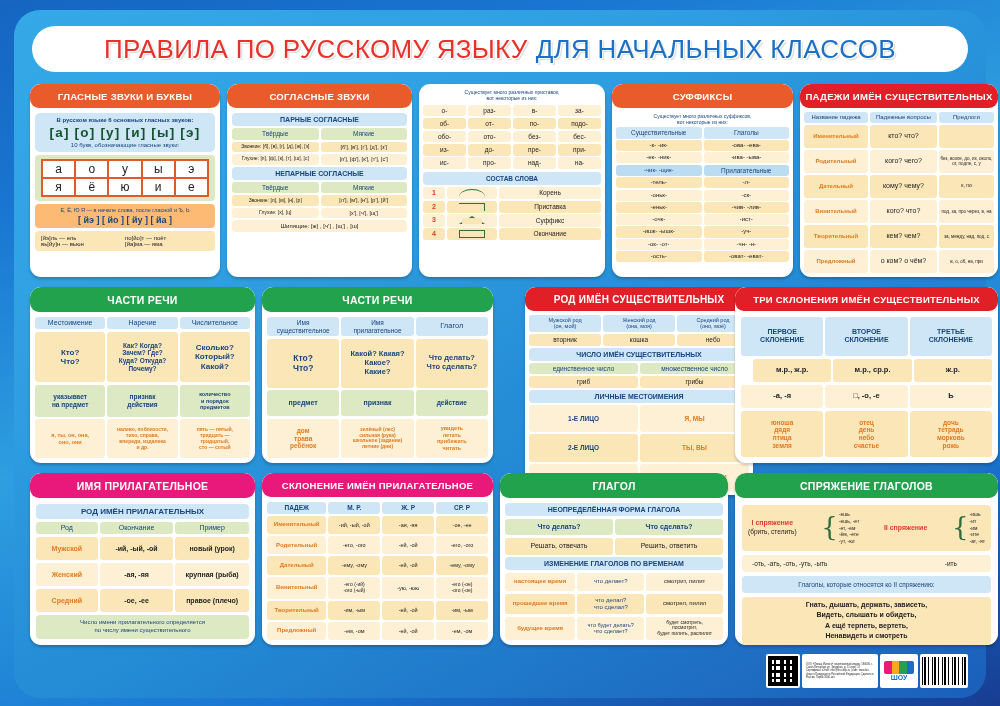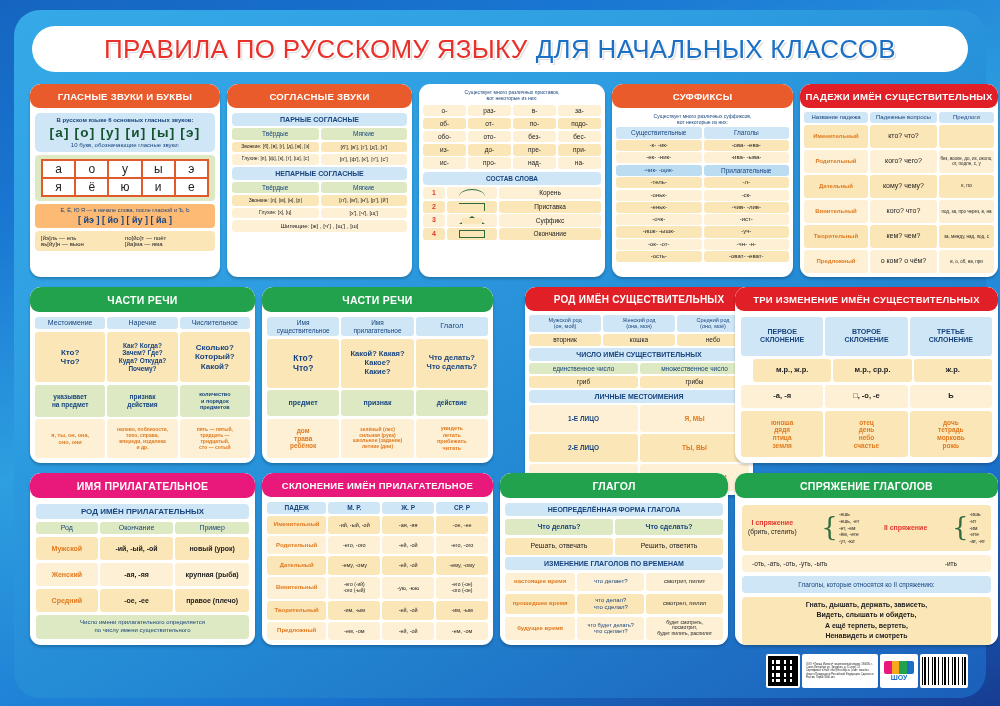--- a/index.html
+++ b/index.html
@@ -475,21 +475,21 @@
           <div class="cell ye f65 b ornj">ТЫ, ВЫ</div>
         </div>
         <div class="row" style="flex:1;">
           <div class="cell ye2 f65 b navy">3-Е ЛИЦО</div>
           <div class="cell ye2 f65 b ornj">ОН, ОНА, ОНО, ОНИ</div>
         </div>
       </div>
     </div>
 
     <div class="card" style="left:705px;top:203px;width:263px;height:176px;">
-      <div class="card-hd hd-red" style="font-size:9.5px;">ТРИ ИЗМЕНЕНИЕ ИМЁН СУЩЕСТВИТЕЛЬНЫХ</div>
+      <div class="card-hd hd-red" style="font-size:9.5px;">ТРИ СКЛОНЕНИЯ ИМЁН СУЩЕСТВИТЕЛЬНЫХ</div>
       <div class="card-bd" style="padding:6px;gap:3px;">
         <div class="row" style="flex:1.35;">
           <div class="cell bl f7 b navy" style="white-space:pre-line;">ПЕРВОЕ
 СКЛОНЕНИЕ</div>
           <div class="cell bl f7 b navy" style="white-space:pre-line;">ВТОРОЕ
 СКЛОНЕНИЕ</div>
           <div class="cell bl f7 b navy" style="white-space:pre-line;">ТРЕТЬЕ
 СКЛОНЕНИЕ</div>
         </div>
         <div class="row" style="flex:.8;margin-left:12px;">

